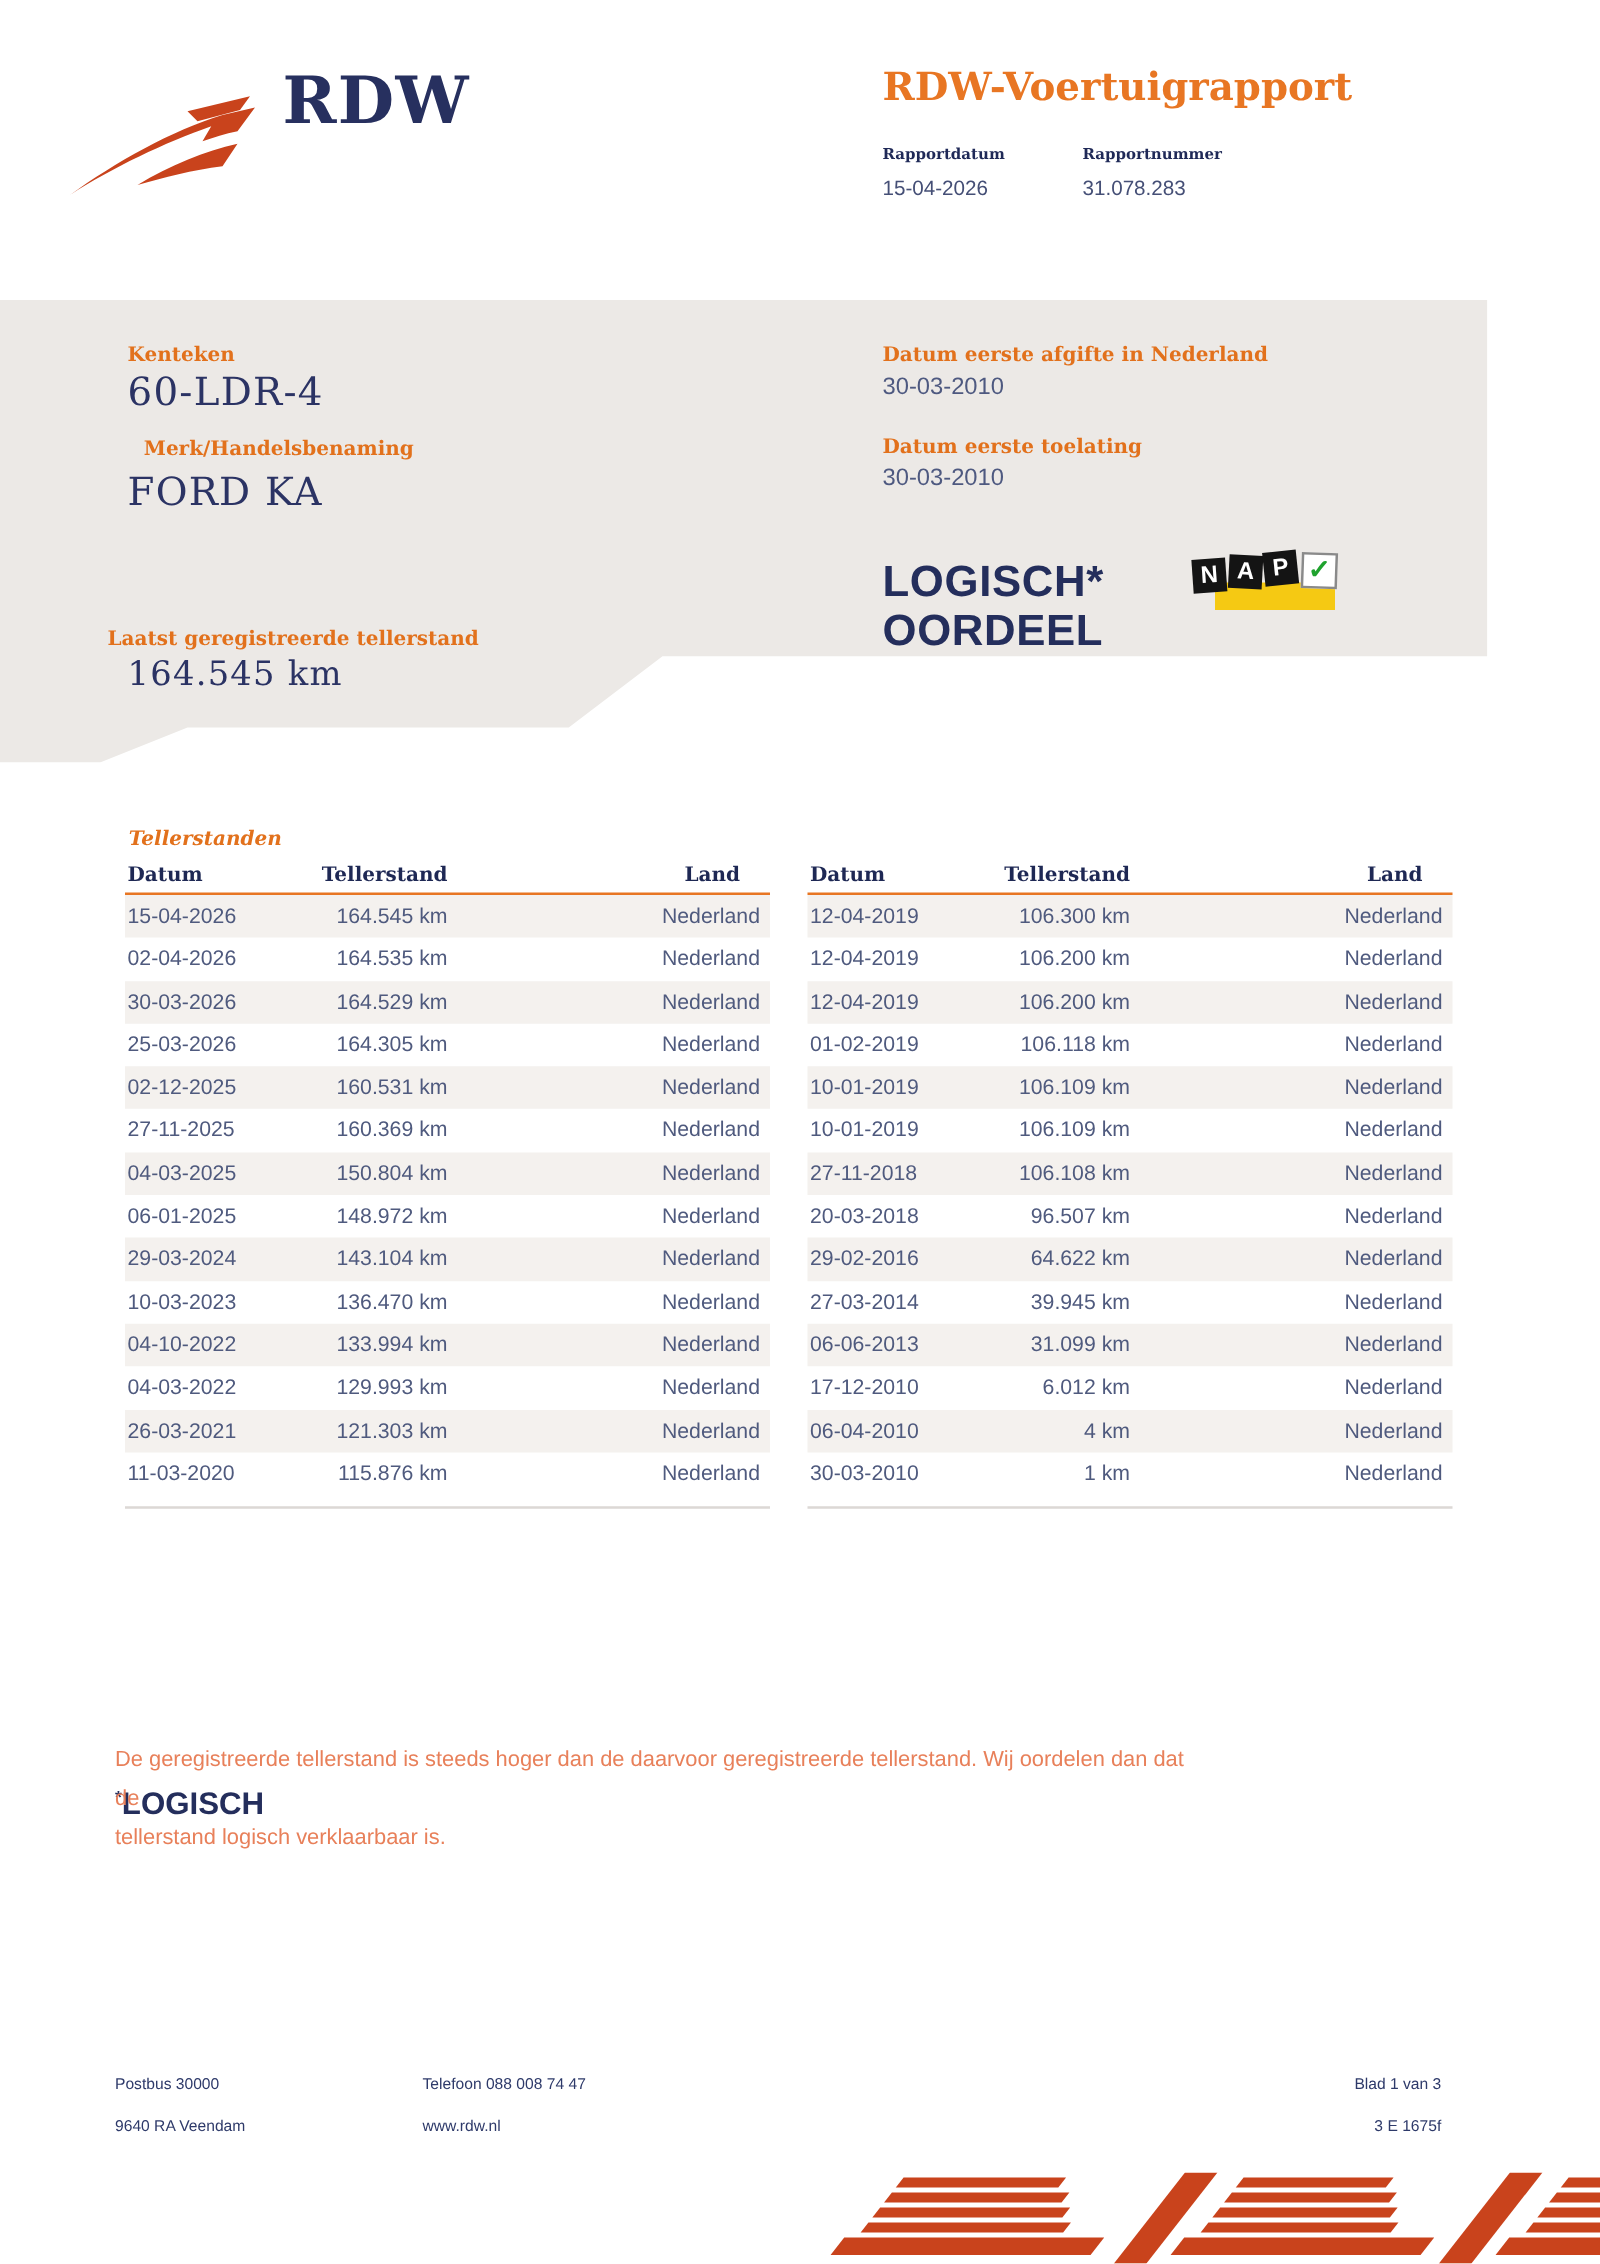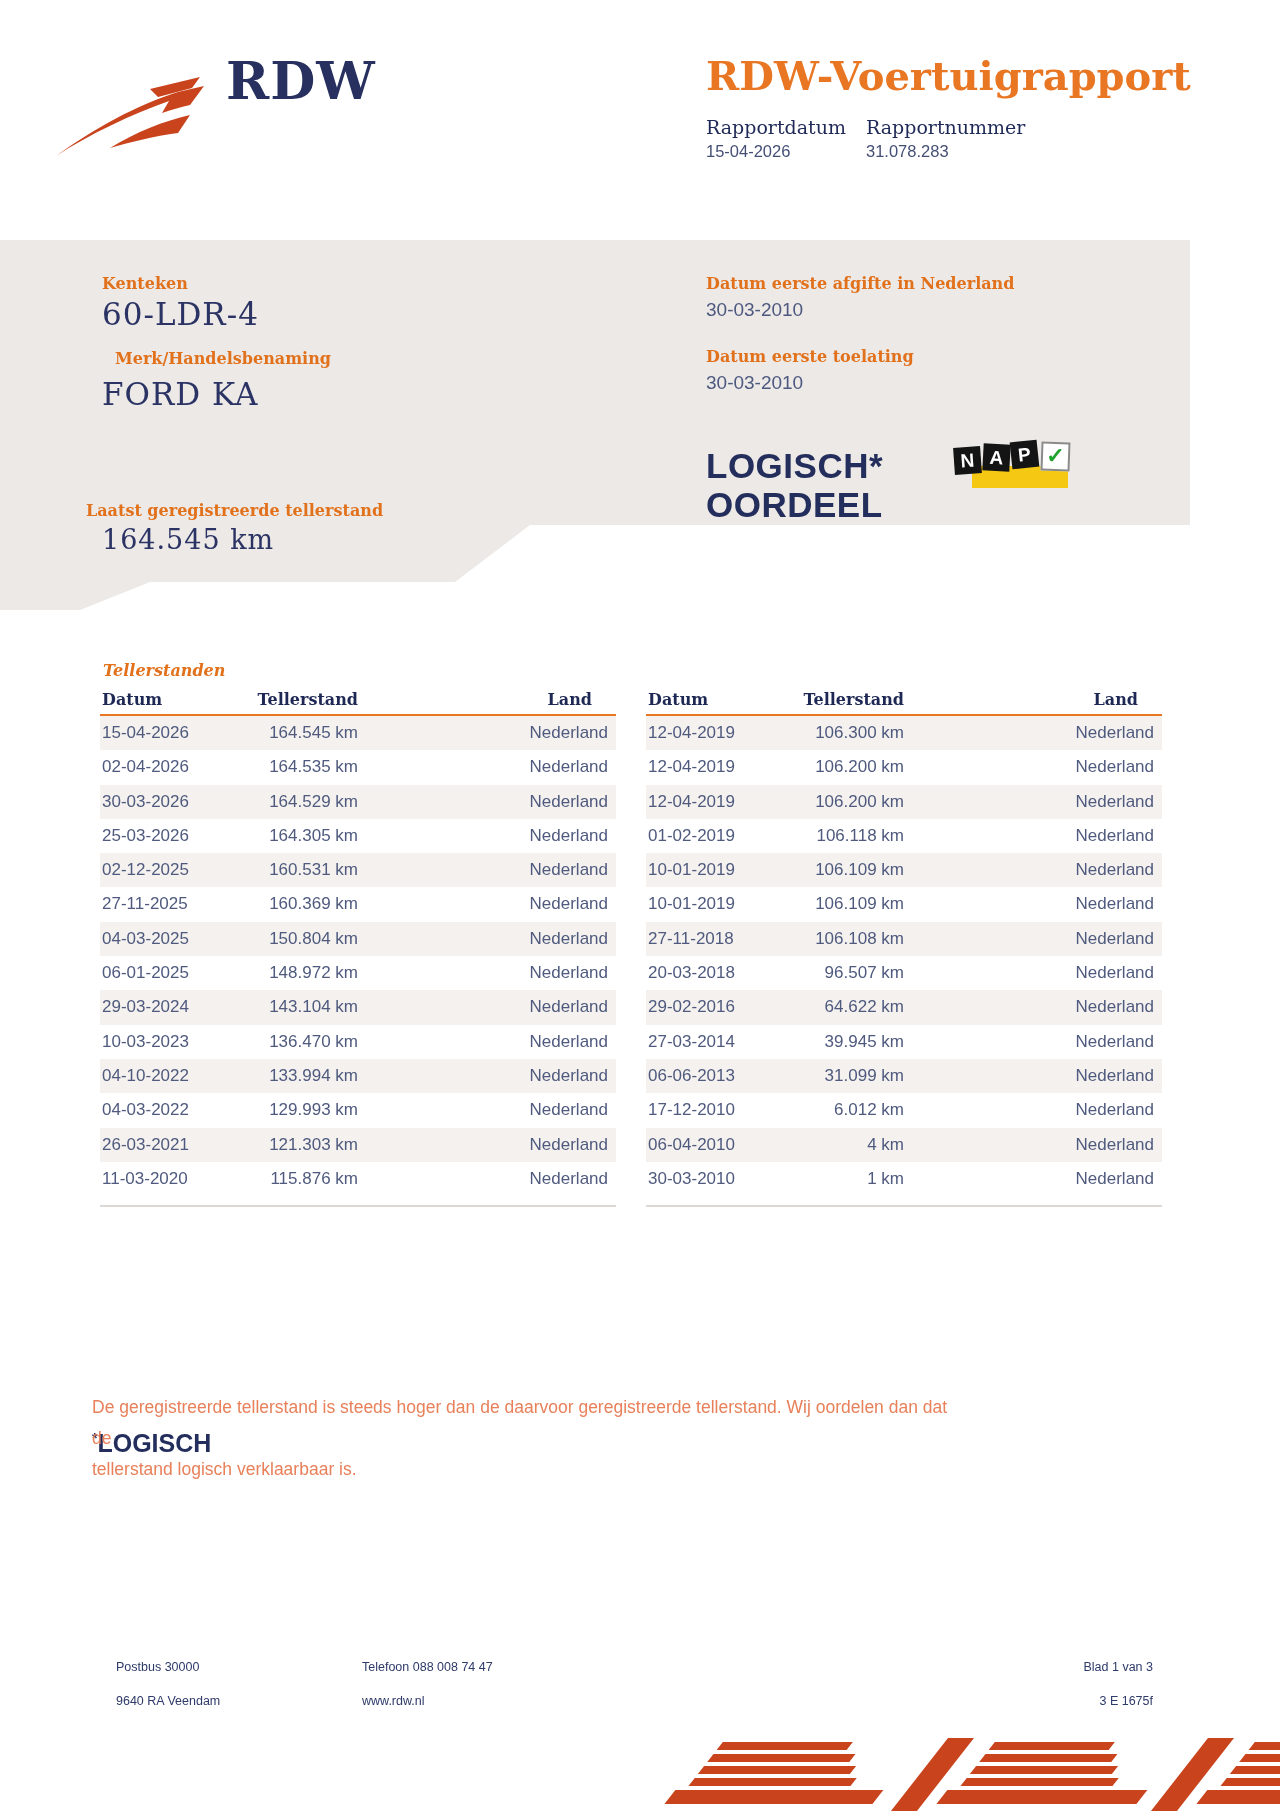--- a/index.html
+++ b/index.html
@@ -3,22 +3,22 @@
 <meta charset="utf-8">
 <style>
   html,body{margin:0;padding:0;background:#ffffff;}
   #page{position:relative;width:1280px;height:1811px;background:#ffffff;overflow:hidden;
         font-family:"Liberation Sans",sans-serif;}
   .abs{position:absolute;}
   
   #brand-wordmark{left:226px;top:50px;font-family:"DejaVu Serif",serif;font-weight:600;
         font-size:52px;color:#27305f;letter-spacing:1px;}
   #page-title{left:706px;top:52px;font-family:"DejaVu Serif",serif;font-weight:bold;
-        font-size:40px;color:#e87623;}
-  .rep-label{font-family:"DejaVu Serif",serif;font-weight:normal;font-size:19px;color:#1f2957;top:116px;}
+        font-size:31px;color:#e87623;}
+  .rep-label{font-family:"DejaVu Serif",serif;font-weight:bold;font-size:12px;color:#1f2957;top:116px;}
   .rep-value{font-size:16.5px;color:#454f76;top:142px;}
   
   #grey-block{left:0;top:240px;width:1190px;height:372px;background:#ece9e6;
       clip-path:polygon(0 0,1190px 0,1190px 285px,530px 285px,455px 342px,150px 342px,80px 370px,0 370px);}
   .olabel{font-family:"DejaVu Serif",serif;font-weight:bold;font-size:16px;color:#e2711c;}
   .serif-big{font-family:"DejaVu Serif",serif;font-weight:500;font-size:31px;color:#2b3364;letter-spacing:1px;}
   .sans-val{font-size:19px;color:#4e5980;}
   .oordeel{font-weight:bold;font-size:35px;color:#242e5c;letter-spacing:.5px;}
   
   #nap{left:954px;top:438px;width:120px;height:56px;}
@@ -42,21 +42,21 @@
   .trow.odd{background:#f4f1ee;}
   .tc{position:absolute;top:0;line-height:34.3px;font-size:17px;color:#4f5a7e;white-space:nowrap;}
   .tc0{left:2px;} .tc1{right:258px;} .tc2{right:8px;}
   .tbottom{height:9px;border-bottom:2px solid #dcd8d5;}
   
   #verdict-title{left:92px;top:1429px;font-weight:bold;font-size:25px;color:#242e5c;}
   #verdict-title sup{font-size:14px;vertical-align:9px;}
   #verdict-body{left:92px;top:1392px;width:860px;font-size:17.5px;line-height:31px;
       color:#e8805a;white-space:pre-line;}
   
-  .foot{font-size:12.5px;color:#2e3a6a;margin-left:24px;}
+  .foot{font-size:12.5px;color:#2e3a6a;}
   .fr{right:127px;text-align:right;}
 </style>
 </head>
 <body>
 
 <div id="page">
 
   <svg class="abs" style="left:52px;top:74px;" width="158" height="90" viewBox="0 0 158 90">
     <g fill="#c9431c">
       <path d="M4,82 C40,56 86,30 126,18 L152,12 L138,31 C128,33 119,36 110,39 L117,27 C80,40 38,60 4,82 Z"></path>

